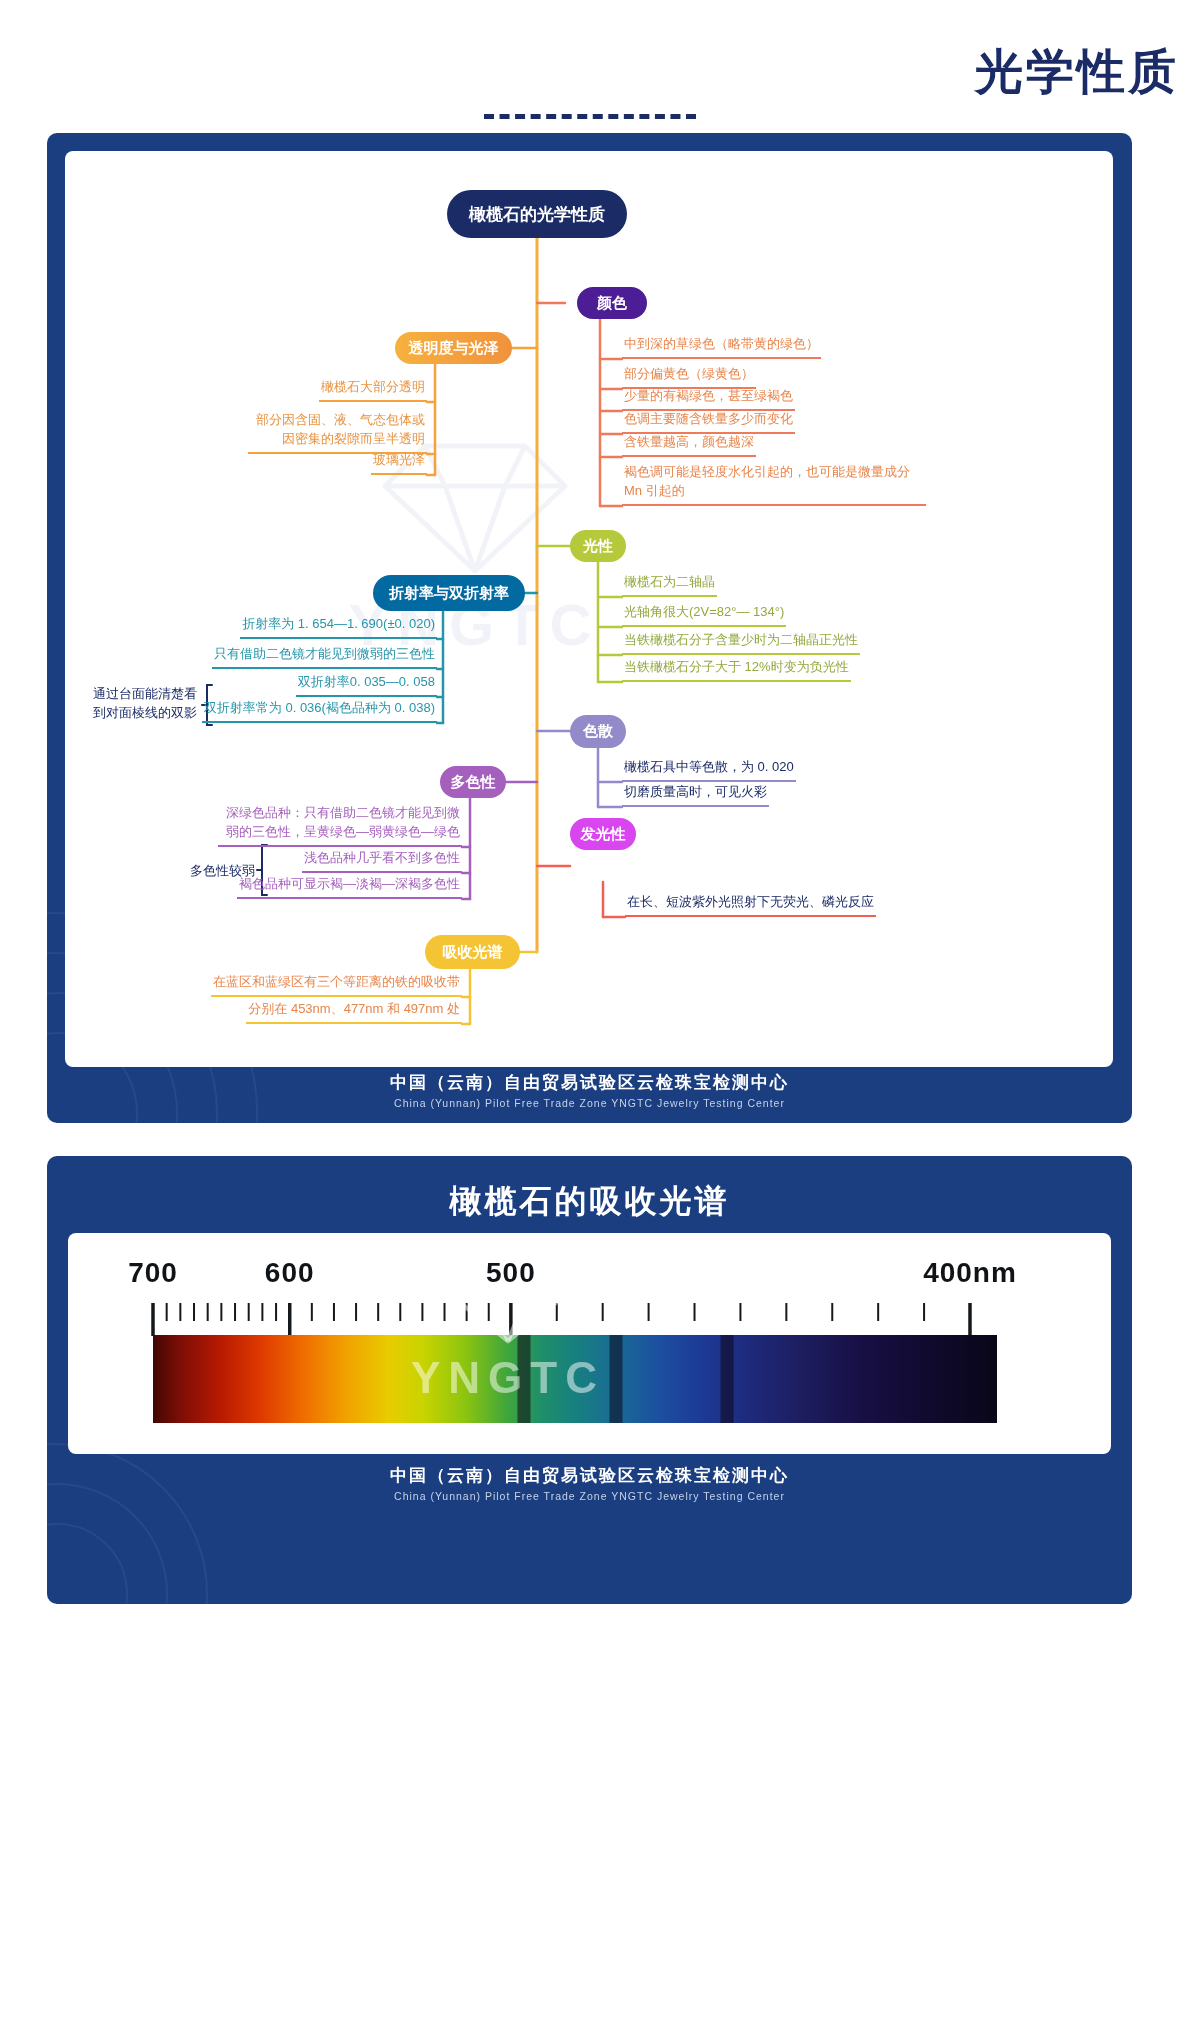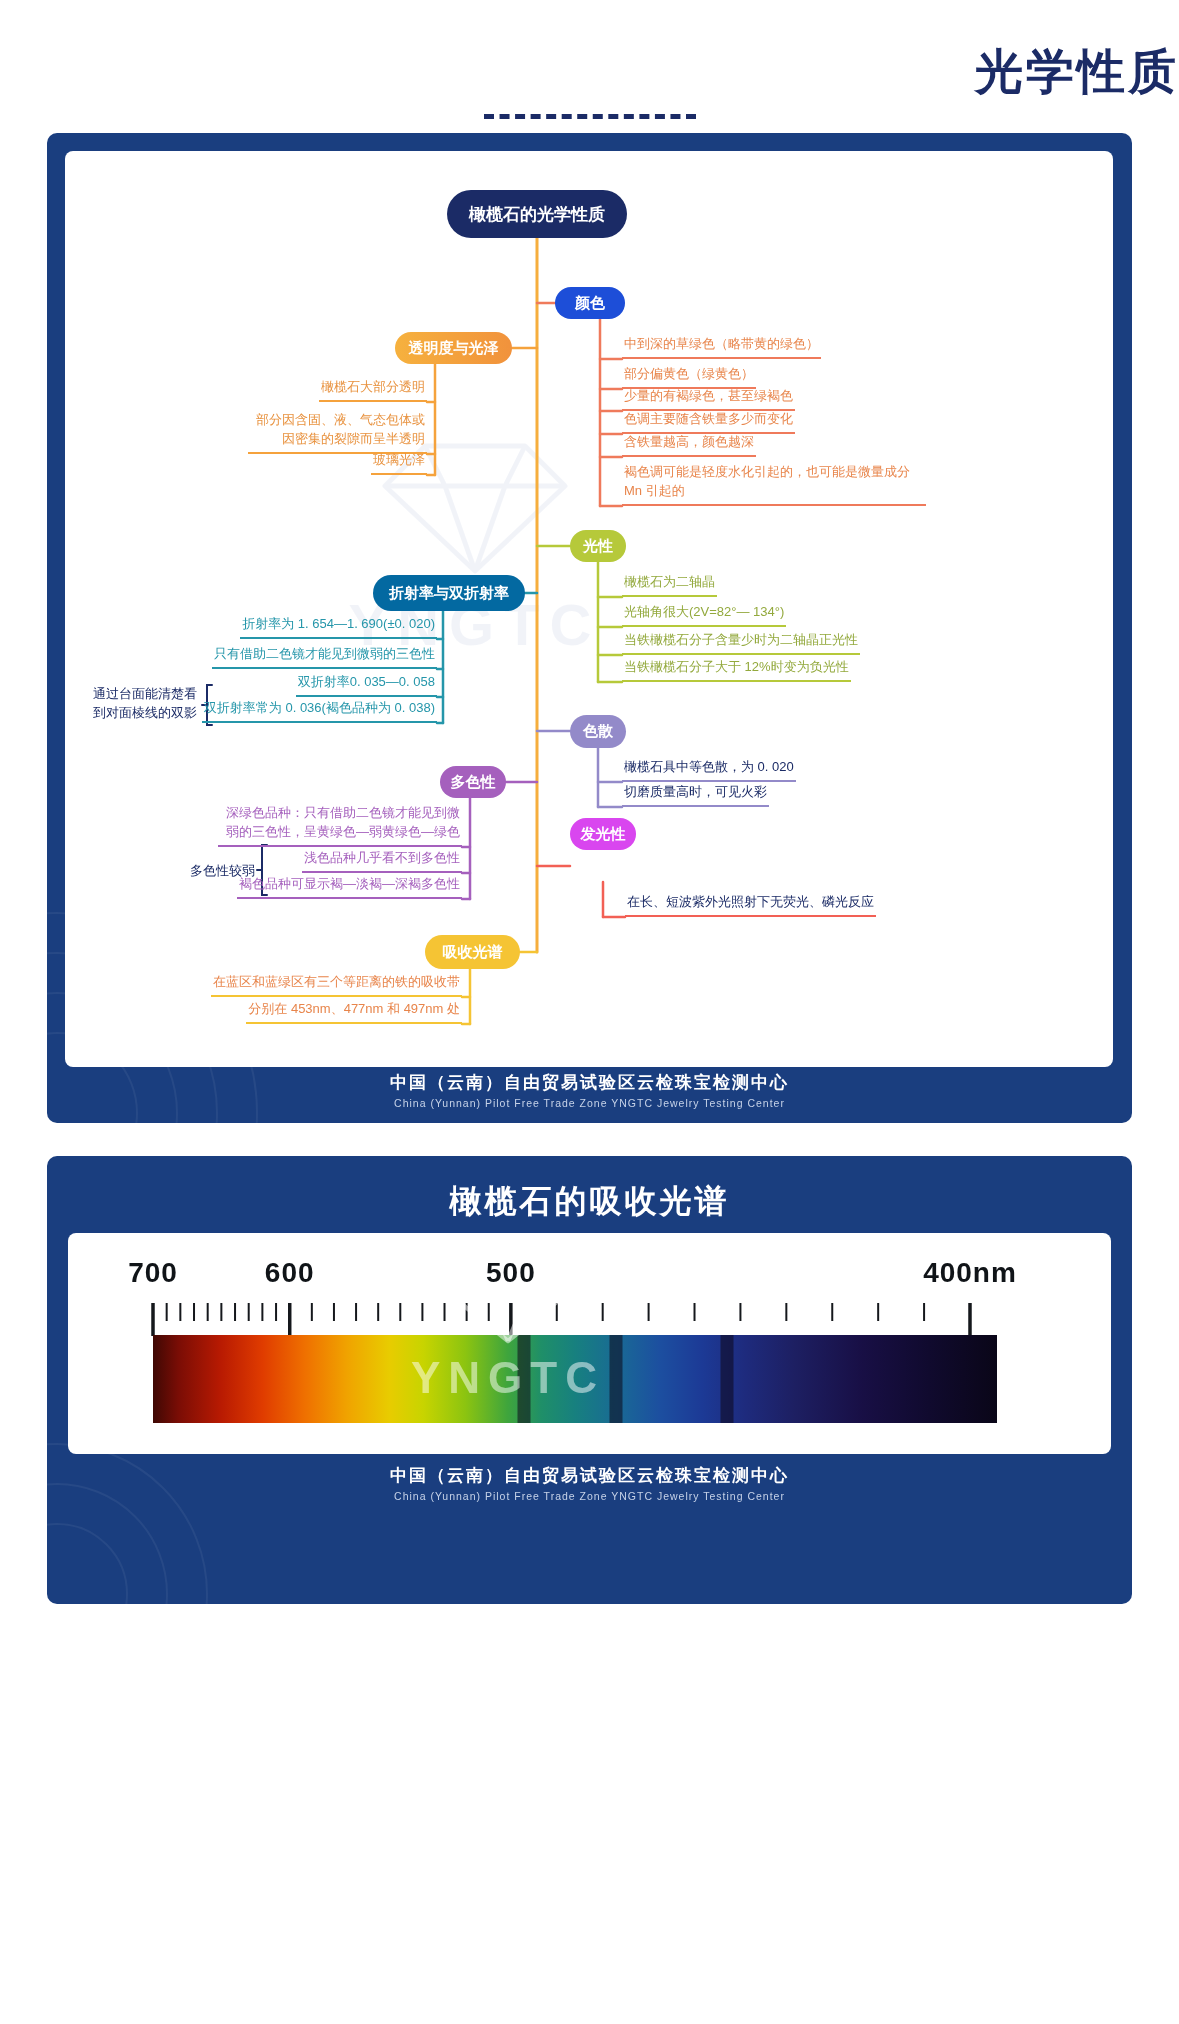--- a/index.html
+++ b/index.html
@@ -169,21 +169,21 @@
           <g stroke="#f5c434" stroke-width="2.5">
             <path d="M455,801 H472"></path>
               <path d="M405,818 V873"></path>
             <path d="M405,846 H397 M405,873 H397"></path>
           </g>
         </g>
       </svg>
 
       <div class="pill" id="root-node">橄榄石的光学性质</div>
 
-      <div class="pill" style="left:490px;top:136px;width:70px;height:32px;background:#1d4ed8">颜色</div>
+      <div class="pill" style="left:512px;top:136px;width:70px;height:32px;background:#4c1d95">颜色</div>
       <div class="pill" style="left:330px;top:181px;width:117px;height:32px;background:linear-gradient(90deg,#f6b13e,#f1923c)">透明度与光泽</div>
       <div class="pill" style="left:505px;top:379px;width:56px;height:32px;background:#b6c93a">光性</div>
       <div class="pill" style="left:308px;top:424px;width:152px;height:36px;background:#0369a1;border-radius:18px">折射率与双折射率</div>
       <div class="pill" style="left:505px;top:564px;width:56px;height:33px;background:#938ac9">色散</div>
       <div class="pill" style="left:375px;top:615px;width:66px;height:32px;background:#a560bd">多色性</div>
       <div class="pill" style="left:505px;top:667px;width:66px;height:32px;background:#d946ef">发光性</div>
       <div class="pill" style="left:360px;top:784px;width:95px;height:34px;background:#f5c434">吸收光谱</div>
 
       <div class="mi c-color" style="left:557px;top:183px">中到深的草绿色（略带黄的绿色）</div>
       <div class="mi c-color" style="left:557px;top:213px">部分偏黄色（绿黄色）</div>

